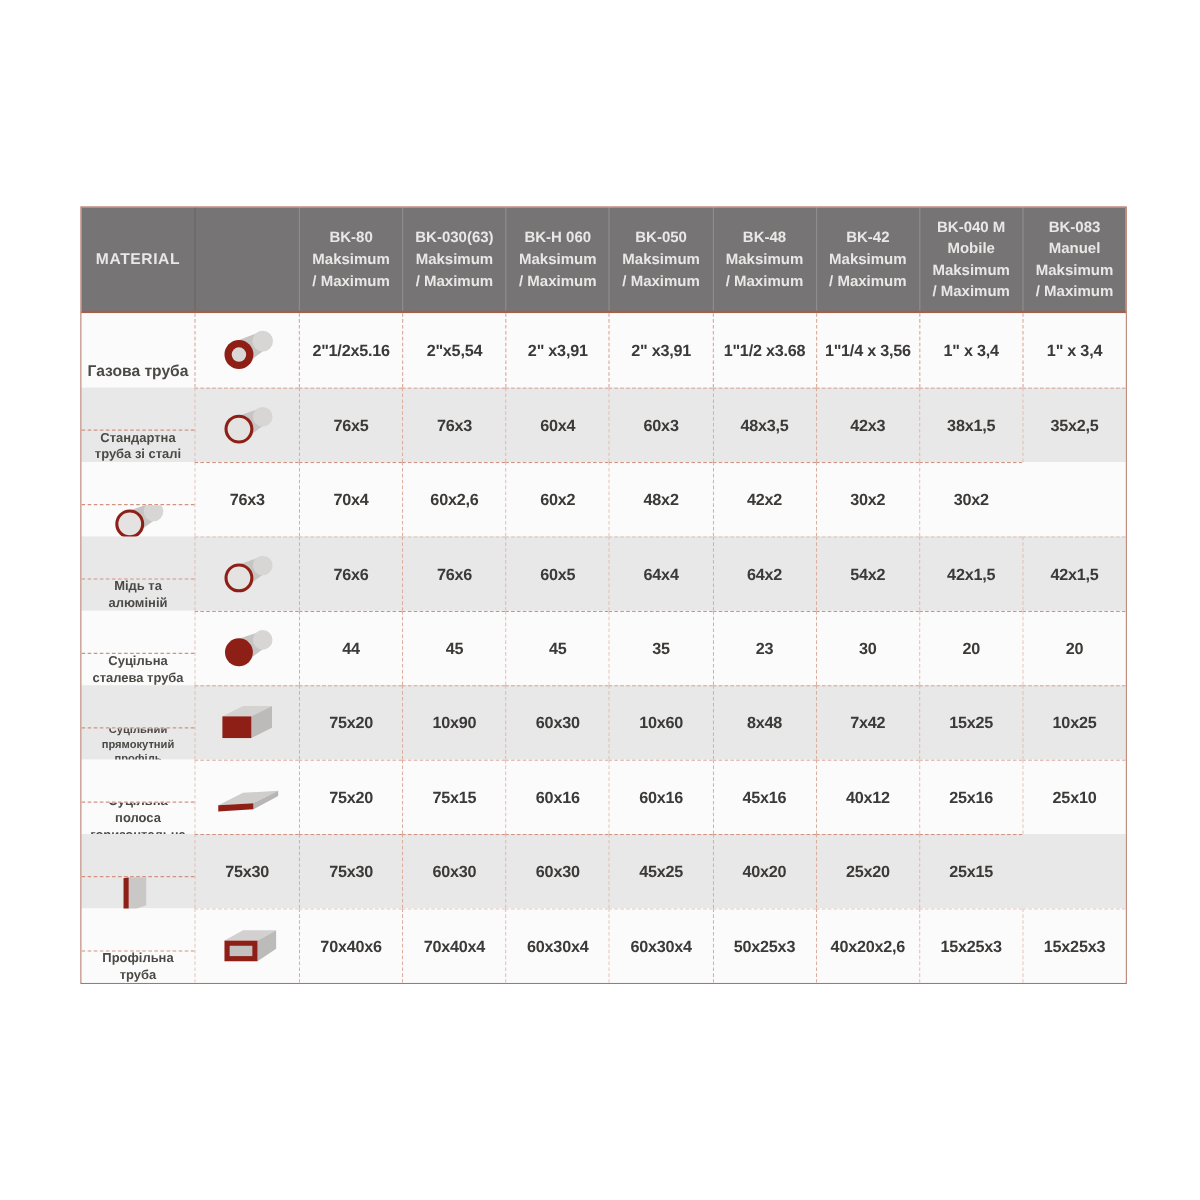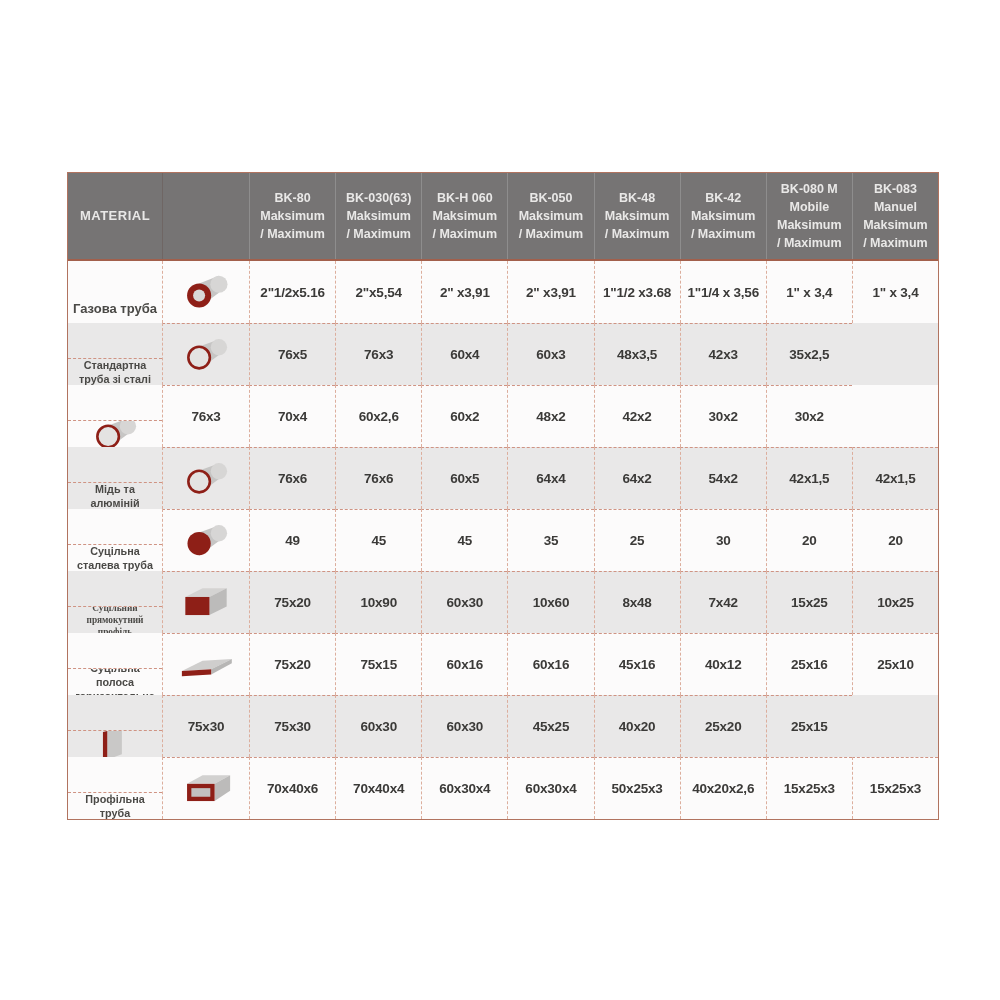--- a/index.html
+++ b/index.html
@@ -53,21 +53,21 @@
   }
   .cell:first-child { border-left: none; margin-top: 35px; }
 
   .material-label {
     color: var(--label_text);
     font-weight: 700; text-align: center; line-height: 1.3;
     padding: 0 5px;
   }
   .material-label.lg { font-size: 13px; }
   .material-label.md { font-size: 10.8px; }
-  .material-label.sm { font-size: 9.3px; font-family: Liberation Serif, serif; }
+  .material-label.sm { font-size: 9.3px; }
 
   .value {
     color: var(--value_text);
     font-weight: 700; font-size: 13.5px; letter-spacing: -0.2px;
     white-space: nowrap;
   }
 
   .icon-wrap { display: inline-flex; }
   .icon-wrap svg { width: 62px; height: 42px; display: block; }
 </style>
@@ -106,21 +106,21 @@
           <div>BK-48</div>
           <div>Maksimum</div>
           <div>/ Maximum</div>
         </div>
         <div class="th">
           <div>BK-42</div>
           <div>Maksimum</div>
           <div>/ Maximum</div>
         </div>
         <div class="th">
-          <div>BK-080 M</div>
+          <div>BK-040 M</div>
           <div>Mobile</div>
           <div>Maksimum</div>
           <div>/ Maximum</div>
         </div>
         <div class="th">
           <div>BK-083</div>
           <div>Manuel</div>
           <div>Maksimum</div>
           <div>/ Maximum</div>
         </div>
@@ -191,20 +191,23 @@
           <div class="cell">
             <span class="value">60x3</span>
           </div>
           <div class="cell">
             <span class="value">48x3,5</span>
           </div>
           <div class="cell">
             <span class="value">42x3</span>
           </div>
           <div class="cell">
+            <span class="value">38x1,5</span>
+          </div>
+          <div class="cell">
             <span class="value">35x2,5</span>
           </div>
         </div>
         <div class="row">
           <div class="cell">
             <span class="icon-wrap">
               <svg viewBox="0 0 72 48">
                 <polygon points="28,14 51,6 51,24 28,41" fill="#c6c5c4"></polygon>
                 <circle cx="51" cy="15" r="9.5" fill="#d7d6d5"></circle>
                 <circle cx="28" cy="27" r="12.5" fill="#e4e3e2" stroke="var(--accent_red)" stroke-width="3"></circle>
@@ -281,33 +284,33 @@
           <div class="cell">
             <span class="icon-wrap">
               <svg viewBox="0 0 72 48">
                 <polygon points="28,14 51,6 51,24 28,41" fill="#c6c5c4"></polygon>
                 <circle cx="51" cy="15" r="9.5" fill="#d7d6d5"></circle>
                 <circle cx="28" cy="27" r="13.5" fill="var(--accent_red)"></circle>
               </svg>
             </span>
           </div>
           <div class="cell">
-            <span class="value">49</span>
+            <span class="value">44</span>
           </div>
           <div class="cell">
             <span class="value">45</span>
           </div>
           <div class="cell">
             <span class="value">45</span>
           </div>
           <div class="cell">
             <span class="value">35</span>
           </div>
           <div class="cell">
-            <span class="value">25</span>
+            <span class="value">23</span>
           </div>
           <div class="cell">
             <span class="value">30</span>
           </div>
           <div class="cell">
             <span class="value">20</span>
           </div>
           <div class="cell">
             <span class="value">20</span>
           </div>

